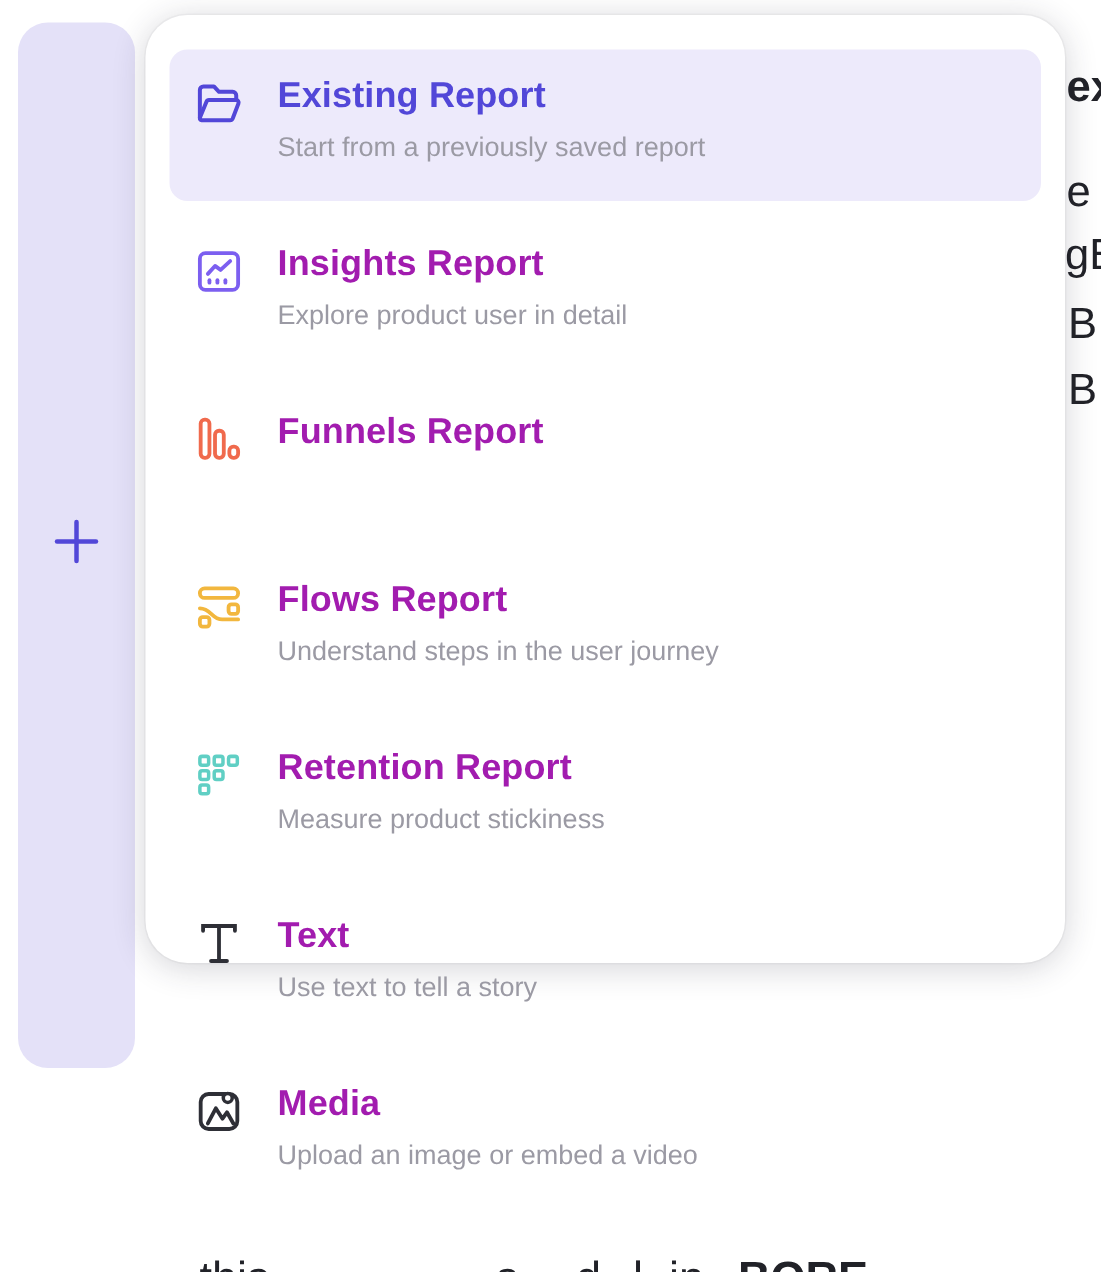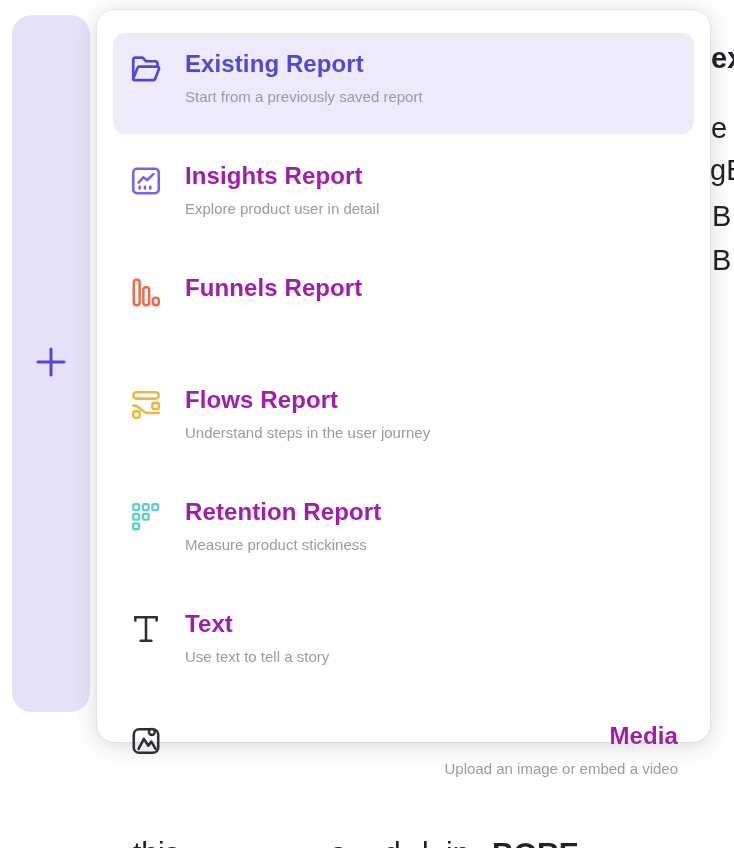--- a/index.html
+++ b/index.html
@@ -30,38 +30,38 @@
     border-radius: 20px;
     display: flex; align-items: center; justify-content: center;
     z-index: 1;
     cursor: pointer;
   }
 
   
   .menu-panel {
     position: absolute;
     left: 97px; top: 10px;
-    width: 613px; height: 732px;
+    width: 613px; height: 632px;
     background: #ffffff;
-    border-radius: 18px;
+    border-radius: 28px;
     box-shadow: 0 3px 22px rgba(40, 40, 60, 0.20), 0 0 0 1px rgba(0,0,0,0.03);
     padding: 23px 16px 24px 16px;
     z-index: 2;
   }
 
   .menu-item {
     display: flex;
     align-items: flex-start;
     padding: 17px 16px;
     height: 101px;
     border-radius: 12px;
     margin-bottom: 11px;
     cursor: pointer;
   }
-  .menu-item:last-child { margin-bottom: 0; text-align: right; }
+  .menu-item:last-child { margin-bottom: 0; }
   .menu-item.active { background: #edeafb; }
 
   .item-icon {
     flex: 0 0 34px;
     width: 34px; height: 34px;
     margin-right: 22px;
     margin-top: 2px;
     display: flex; align-items: center; justify-content: center;
   }
   .item-icon svg { display: block; }
@@ -70,21 +70,21 @@
   .item-title {
     font-size: 24px;
     font-weight: 700;
     color: #a21caf;
     letter-spacing: 0.1px;
     line-height: 1.15;
   }
   .menu-item.active .item-title { color: #5247d8; }
   .item-desc {
     margin-top: 10px;
-    font-size: 15px;
+    font-size: 18px;
     font-weight: 400;
     color: #9b9aa4;
     line-height: 1.15;
   }
 </style>
 </head>
 <body>
 
 <div class="stage">
 

